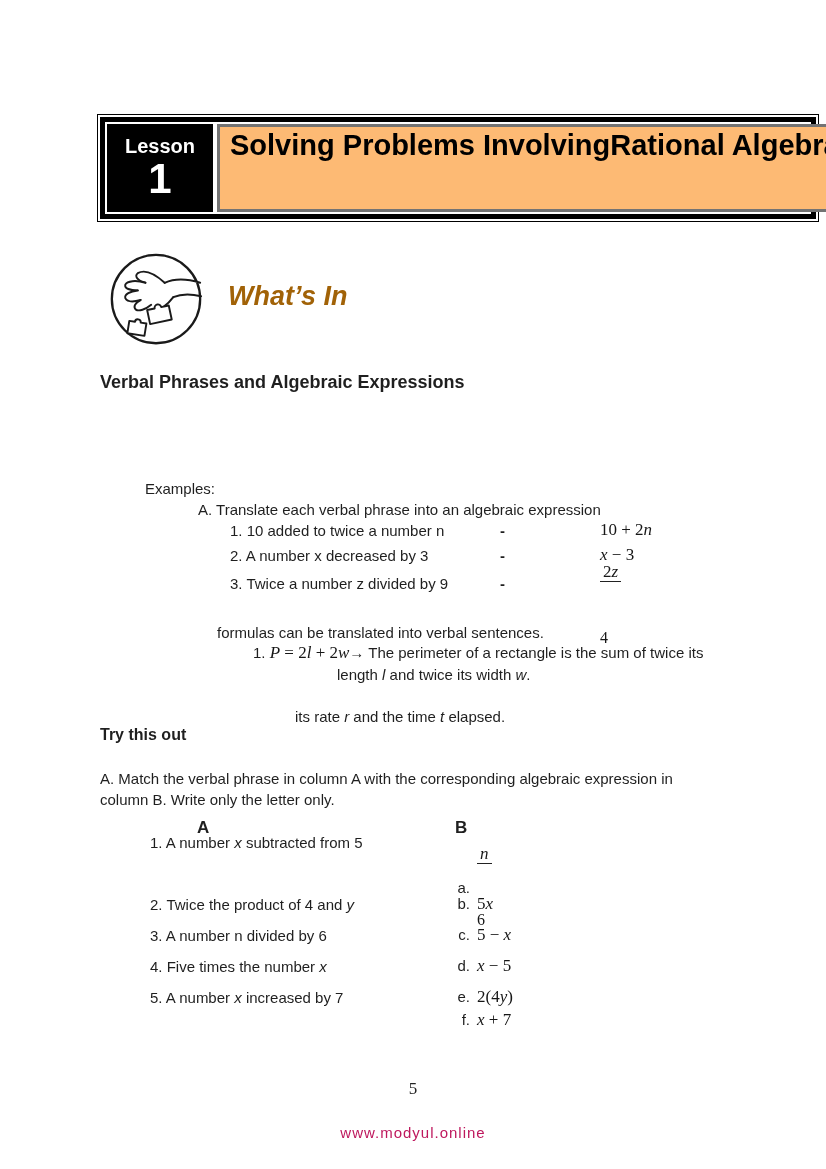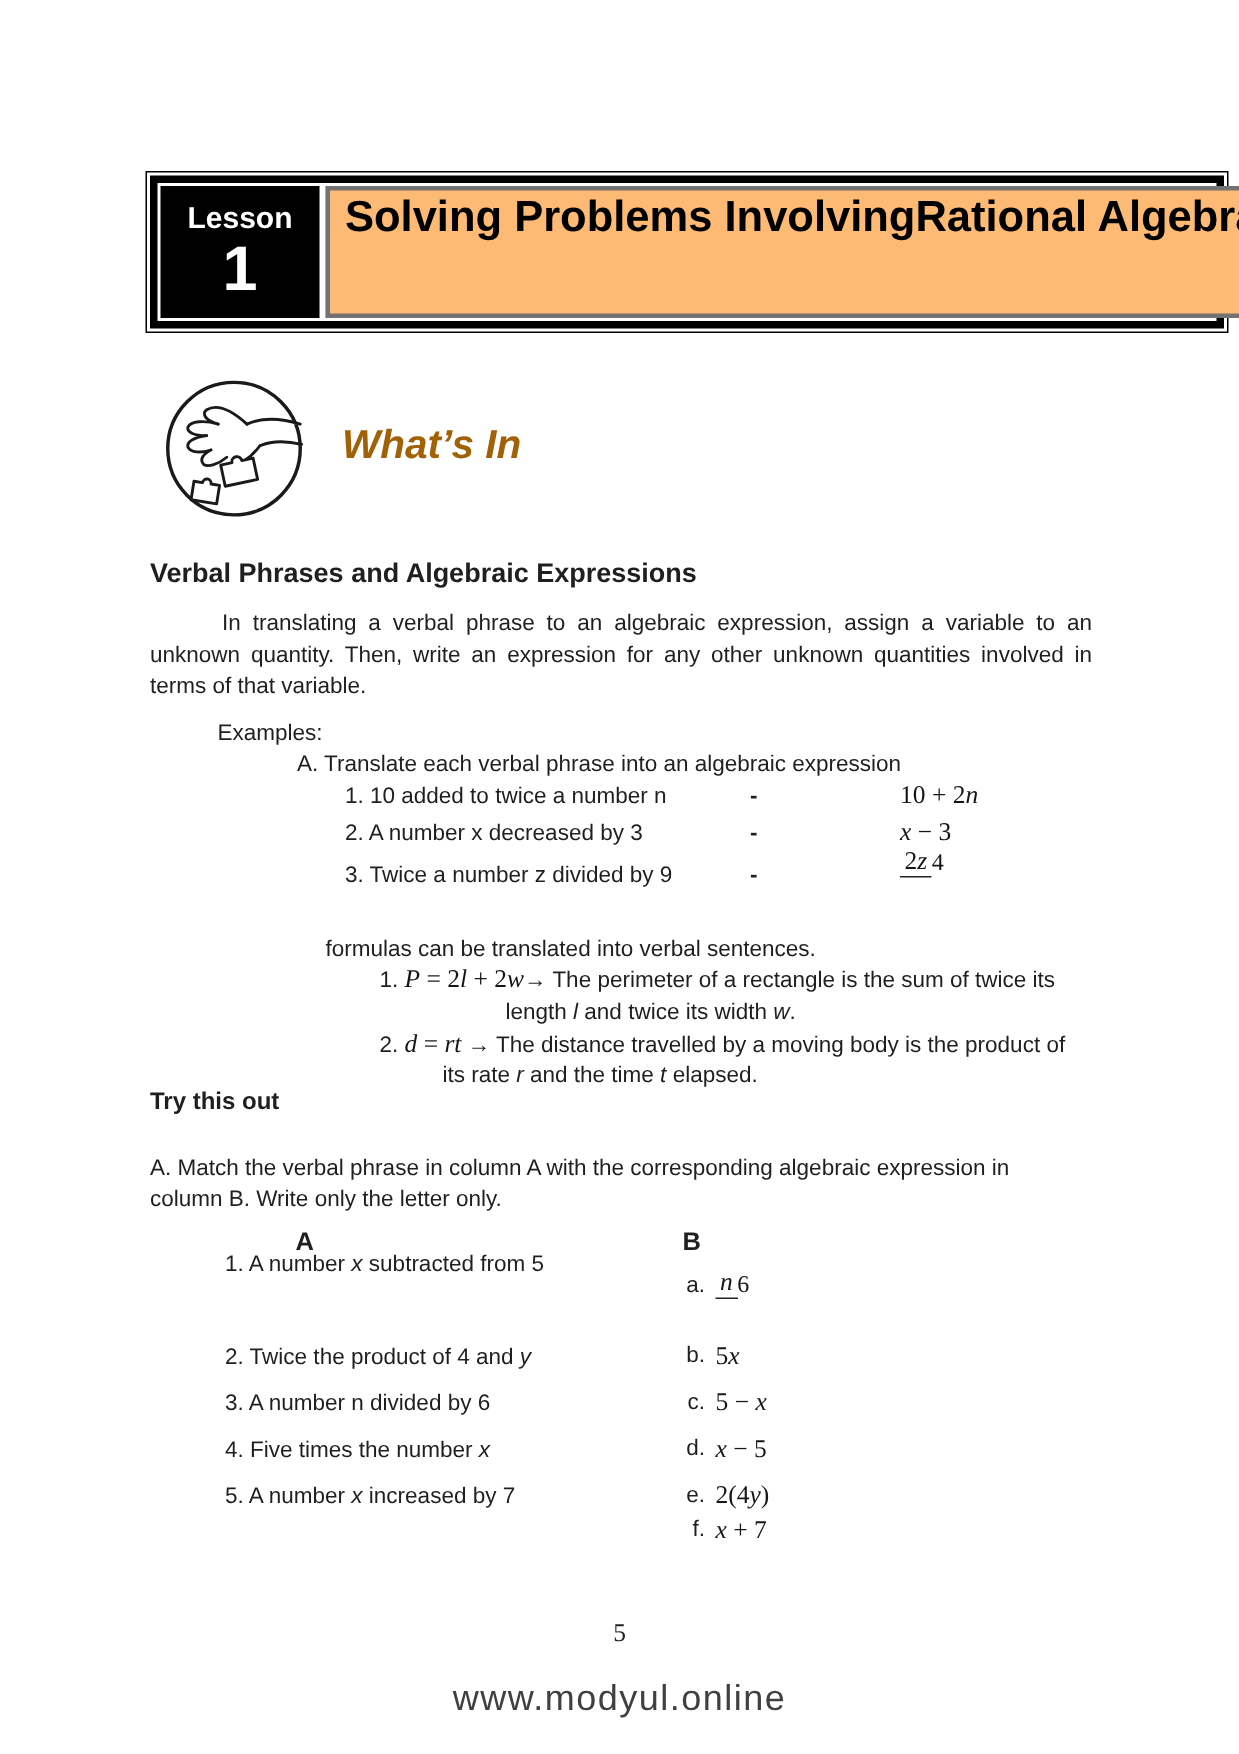--- a/index.html
+++ b/index.html
@@ -44,22 +44,22 @@
 
   .ex-row { left:230px; height:34px; width:520px; }
   .ex-dash { position:absolute; left:270px; top:0; font-weight:bold; }
   .ex-expr { position:absolute; left:370px; top:-1px; }
 
   .math { font-family:"Liberation Serif", serif; font-size:17px; color:#161616; }
   .s-m { font-family:"Liberation Serif", serif; font-size:17px; color:#161616; }
   .s-v { font-family:"Liberation Serif", serif; font-size:17px; font-style:italic; color:#161616; }
   .s-i { font-style:italic; }
 
-  .frac { display:inline-flex; flex-direction:row; align-items:center;
-          font-family:"Liberation Serif", serif; font-size:16px; line-height:16px; vertical-align:middle; color:#161616; }
+  .frac { display:inline-flex; flex-direction:column; align-items:flex-start;
+          font-family:"Liberation Serif", serif; font-size:16px; line-height:16px; vertical-align:middle; color:#161616;gap:47px; }
   .frac .num { border-bottom:1px solid #222; padding:0 3px 1px; }
   .frac .den { padding-top:1px; }
 
   .part-b-line1 { left:198px; top:601px; }
   .part-b-line2 { left:217px; top:622px; }
   .formula-1-line1 { left:253px; top:642px; }
   .formula-1-line2 { left:337px; top:664px; }
   .formula-2-line1 { left:253px; top:685px; }
   .formula-2-line2 { left:295px; top:706px; }
 
@@ -70,21 +70,21 @@
   .col-b-header { left:455px; top:817px; font-size:17px; font-weight:bold; }
 
   .match-phrase { left:150px; white-space:nowrap; }
   .match-option { left:450px; display:flex; align-items:center; }
   .opt-letter { width:20px; text-align:right; margin-right:7px; flex-shrink:0; }
 
   
   .page-number { left:0; top:1078px; width:100%; text-align:center;
                  font-family:"Liberation Serif", serif; font-size:17px; color:#222; }
   .watermark { left:0; top:1122px; width:100%; text-align:center;
-               font-size:24px; color:#404040; letter-spacing:1px; }
+               font-size:15px; color:#be185d; letter-spacing:1px; }
 </style>
 </head>
 <body>
 
 <div class="page">
 
   <div class="abs lesson-header">
     <div class="lesson-box">
       <div class="lesson-label">Lesson</div>
       <div class="lesson-number">1</div>
@@ -112,21 +112,20 @@
 
         <path transform="rotate(-12 53 67)" d="M42,60 h8 a3.5,3.5 0 1 1 7,0 h8 v15 h-23 z"></path>
 
         <path transform="rotate(9 30 82)" d="M21,75 h6 a3,3 0 1 1 6,0 h6 v13 h-18 z"></path>
       </g>
     </svg>
   </div>
   <div class="abs whats-in-title">What’s In</div>
 
   <div class="abs section-heading">Verbal Phrases and Algebraic Expressions</div>
-  <div class="abs intro-paragraph">In translating a verbal phrase to an algebraic expression, assign a variable to an unknown quantity. Then, write an expression for any other unknown quantities involved in terms of that variable.</div>
 
   <div class="abs examples-label">Examples:</div>
   <div class="abs part-a-heading">A. Translate each verbal phrase into an algebraic expression</div>
 
   <div class="abs ex-row" style="top:520px">
     <span>1. 10 added to twice a number n</span>
     <span class="ex-dash">-</span>
     <span class="ex-expr math"><span class="s-m">10 + 2</span><span class="s-v">n</span></span>
   </div>
   <div class="abs ex-row" style="top:545px">
@@ -142,21 +141,20 @@
         <span class="num"><span class="s-m">2</span><span class="s-v">z</span></span>
         <span class="den">4</span>
       </span>
     </span>
   </div>
 
   <div class="abs part-b-line2">formulas can be translated into verbal sentences.</div>
 
   <div class="abs formula-1-line1"><span>1. </span><span class="s-v">P</span><span class="s-m"> = 2</span><span class="s-v">l</span><span class="s-m"> + 2</span><span class="s-v">w</span><span>→ </span><span>The perimeter of a rectangle is the sum of twice its</span></div>
   <div class="abs formula-1-line2"><span>length </span><span class="s-i">l</span><span> and twice its width </span><span class="s-i">w</span><span>.</span></div>
-  <div class="abs formula-2-line1"><span>2. </span><span class="s-v">d</span><span class="s-m"> = </span><span class="s-v">r</span><span class="s-v">t</span><span> → </span><span>The distance travelled by a moving body is the product of</span></div>
   <div class="abs formula-2-line2"><span>its rate </span><span class="s-i">r</span><span> and the time </span><span class="s-i">t</span><span> elapsed.</span></div>
 
   <div class="abs tryout-heading">Try this out</div>
   <div class="abs instruction">
     <div>A. Match the verbal phrase in column A with the corresponding algebraic expression in</div>
     <div>column B. Write only the letter only.</div>
   </div>
 
   <div class="abs col-a-header">A</div>
   <div class="abs col-b-header">B</div>

